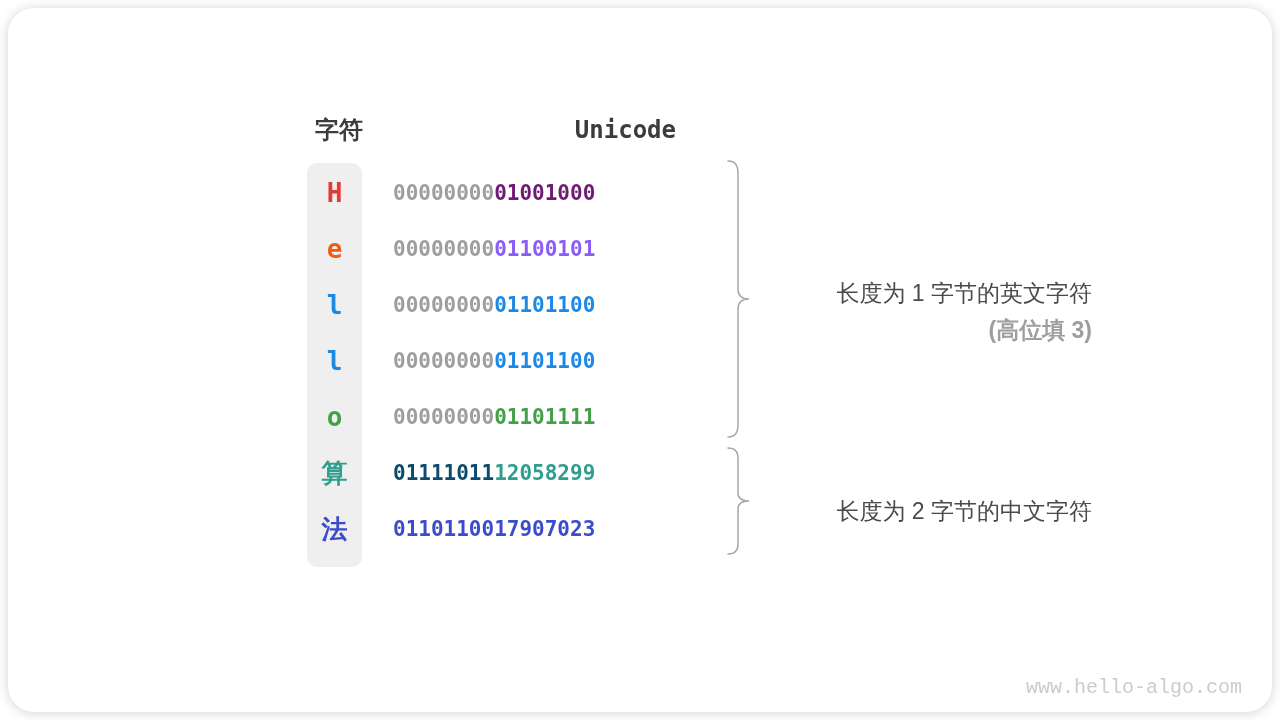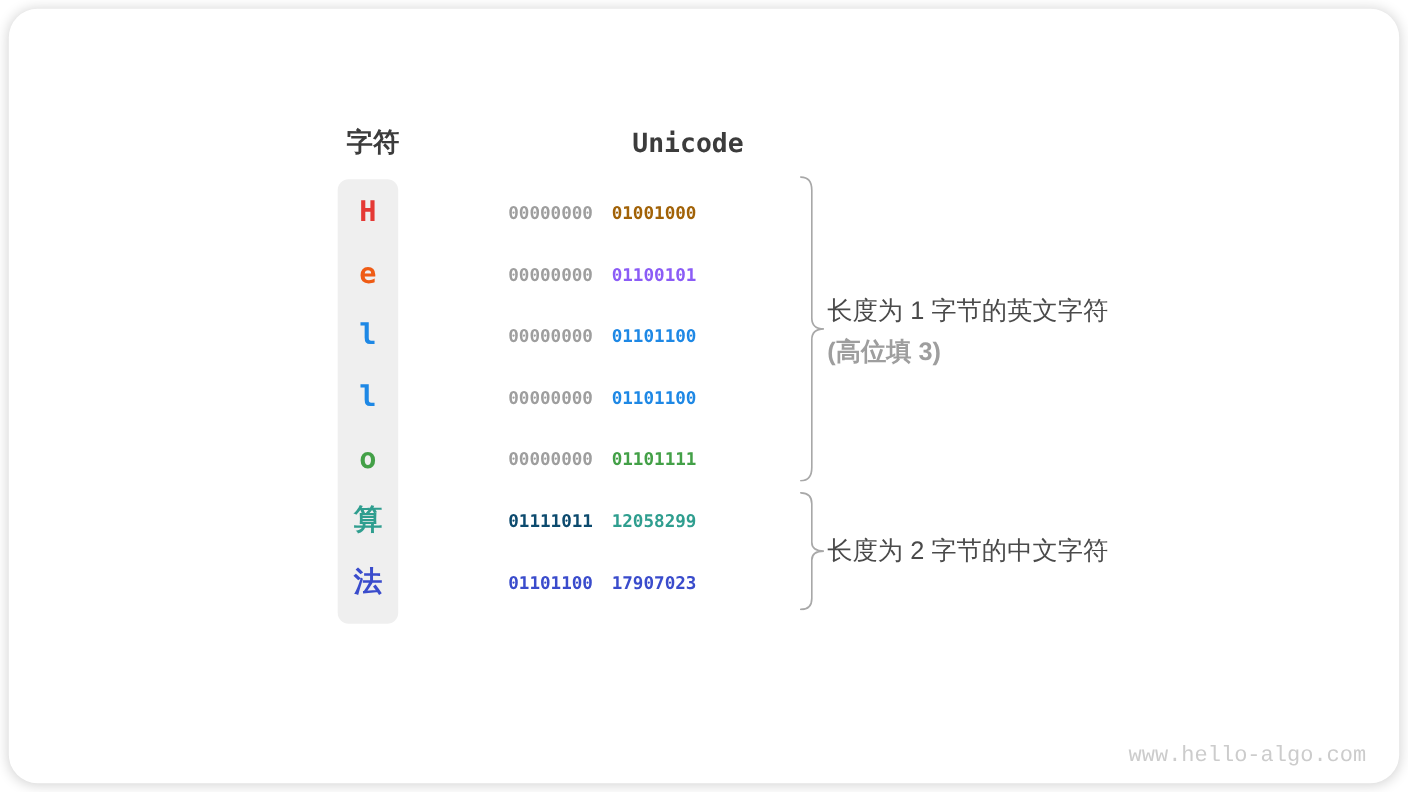--- a/index.html
+++ b/index.html
@@ -50,43 +50,43 @@
   }
   .cell-char {
     width: 55px;
     text-align: center;
     font-family: "DejaVu Sans Mono", "Liberation Sans", sans-serif;
     font-size: 26px;
     font-weight: bold;
     line-height: 32px;
   }
   .bytes {
-    margin-left: 100px;
+    margin-left: 31px;
     display: flex;
-    gap: 17px;
     font-family: "DejaVu Sans Mono", monospace;
-    font-size: 16px;
+    font-size: 21px;
     font-weight: bold;
     letter-spacing: 0px;
     white-space: pre;
   }
   .brace {
     position: absolute;
     left: 721px;
     width: 32px;
   }
   .brace svg { display: block; }
   .annotation {
     position: absolute;
     width: 340px;
-    text-align: left;
+    text-align: right;
     font-size: 23px;
     line-height: 37px;
     color: #4a4a4a;
     white-space: nowrap;
+    margin-top: 11px;
   }
   .annotation .secondary {
     color: #9e9e9e;
     font-weight: bold;
   }
   .watermark {
     position: absolute;
     right: 38px;
     top: 676px;
     font-family: Liberation Mono, monospace;
@@ -99,21 +99,21 @@
 
 <div class="card"></div>
 
 <div class="hdr hdr-char">字符</div>
 <div class="hdr hdr-unicode">Unicode</div>
 
 <div class="strip"></div>
 
 <div class="row" style="top:177px">
   <div class="cell-char" style="color: rgb(229, 57, 53);">H</div>
-  <div class="bytes"><span class="byte1" style="color: rgb(158, 158, 158);">00000000</span><span class="byte2" style="color: #a16207;">01001000</span></div>
+  <div class="bytes"><span class="byte1" style="color: rgb(158, 158, 158);">00000000</span><span class="byte2" style="color: #701a75;">01001000</span></div>
 </div>
 <div class="row" style="top:233px">
   <div class="cell-char" style="color: rgb(239, 91, 20);">e</div>
   <div class="bytes"><span class="byte1" style="color: rgb(158, 158, 158);">00000000</span><span class="byte2" style="color: #8b5cf6;">01100101</span></div>
 </div>
 <div class="row" style="top:289px">
   <div class="cell-char" style="color: rgb(30, 136, 229);">l</div>
   <div class="bytes"><span class="byte1" style="color: rgb(158, 158, 158);">00000000</span><span class="byte2" style="color: rgb(30, 136, 229);">01101100</span></div>
 </div>
 <div class="row" style="top:345px">

